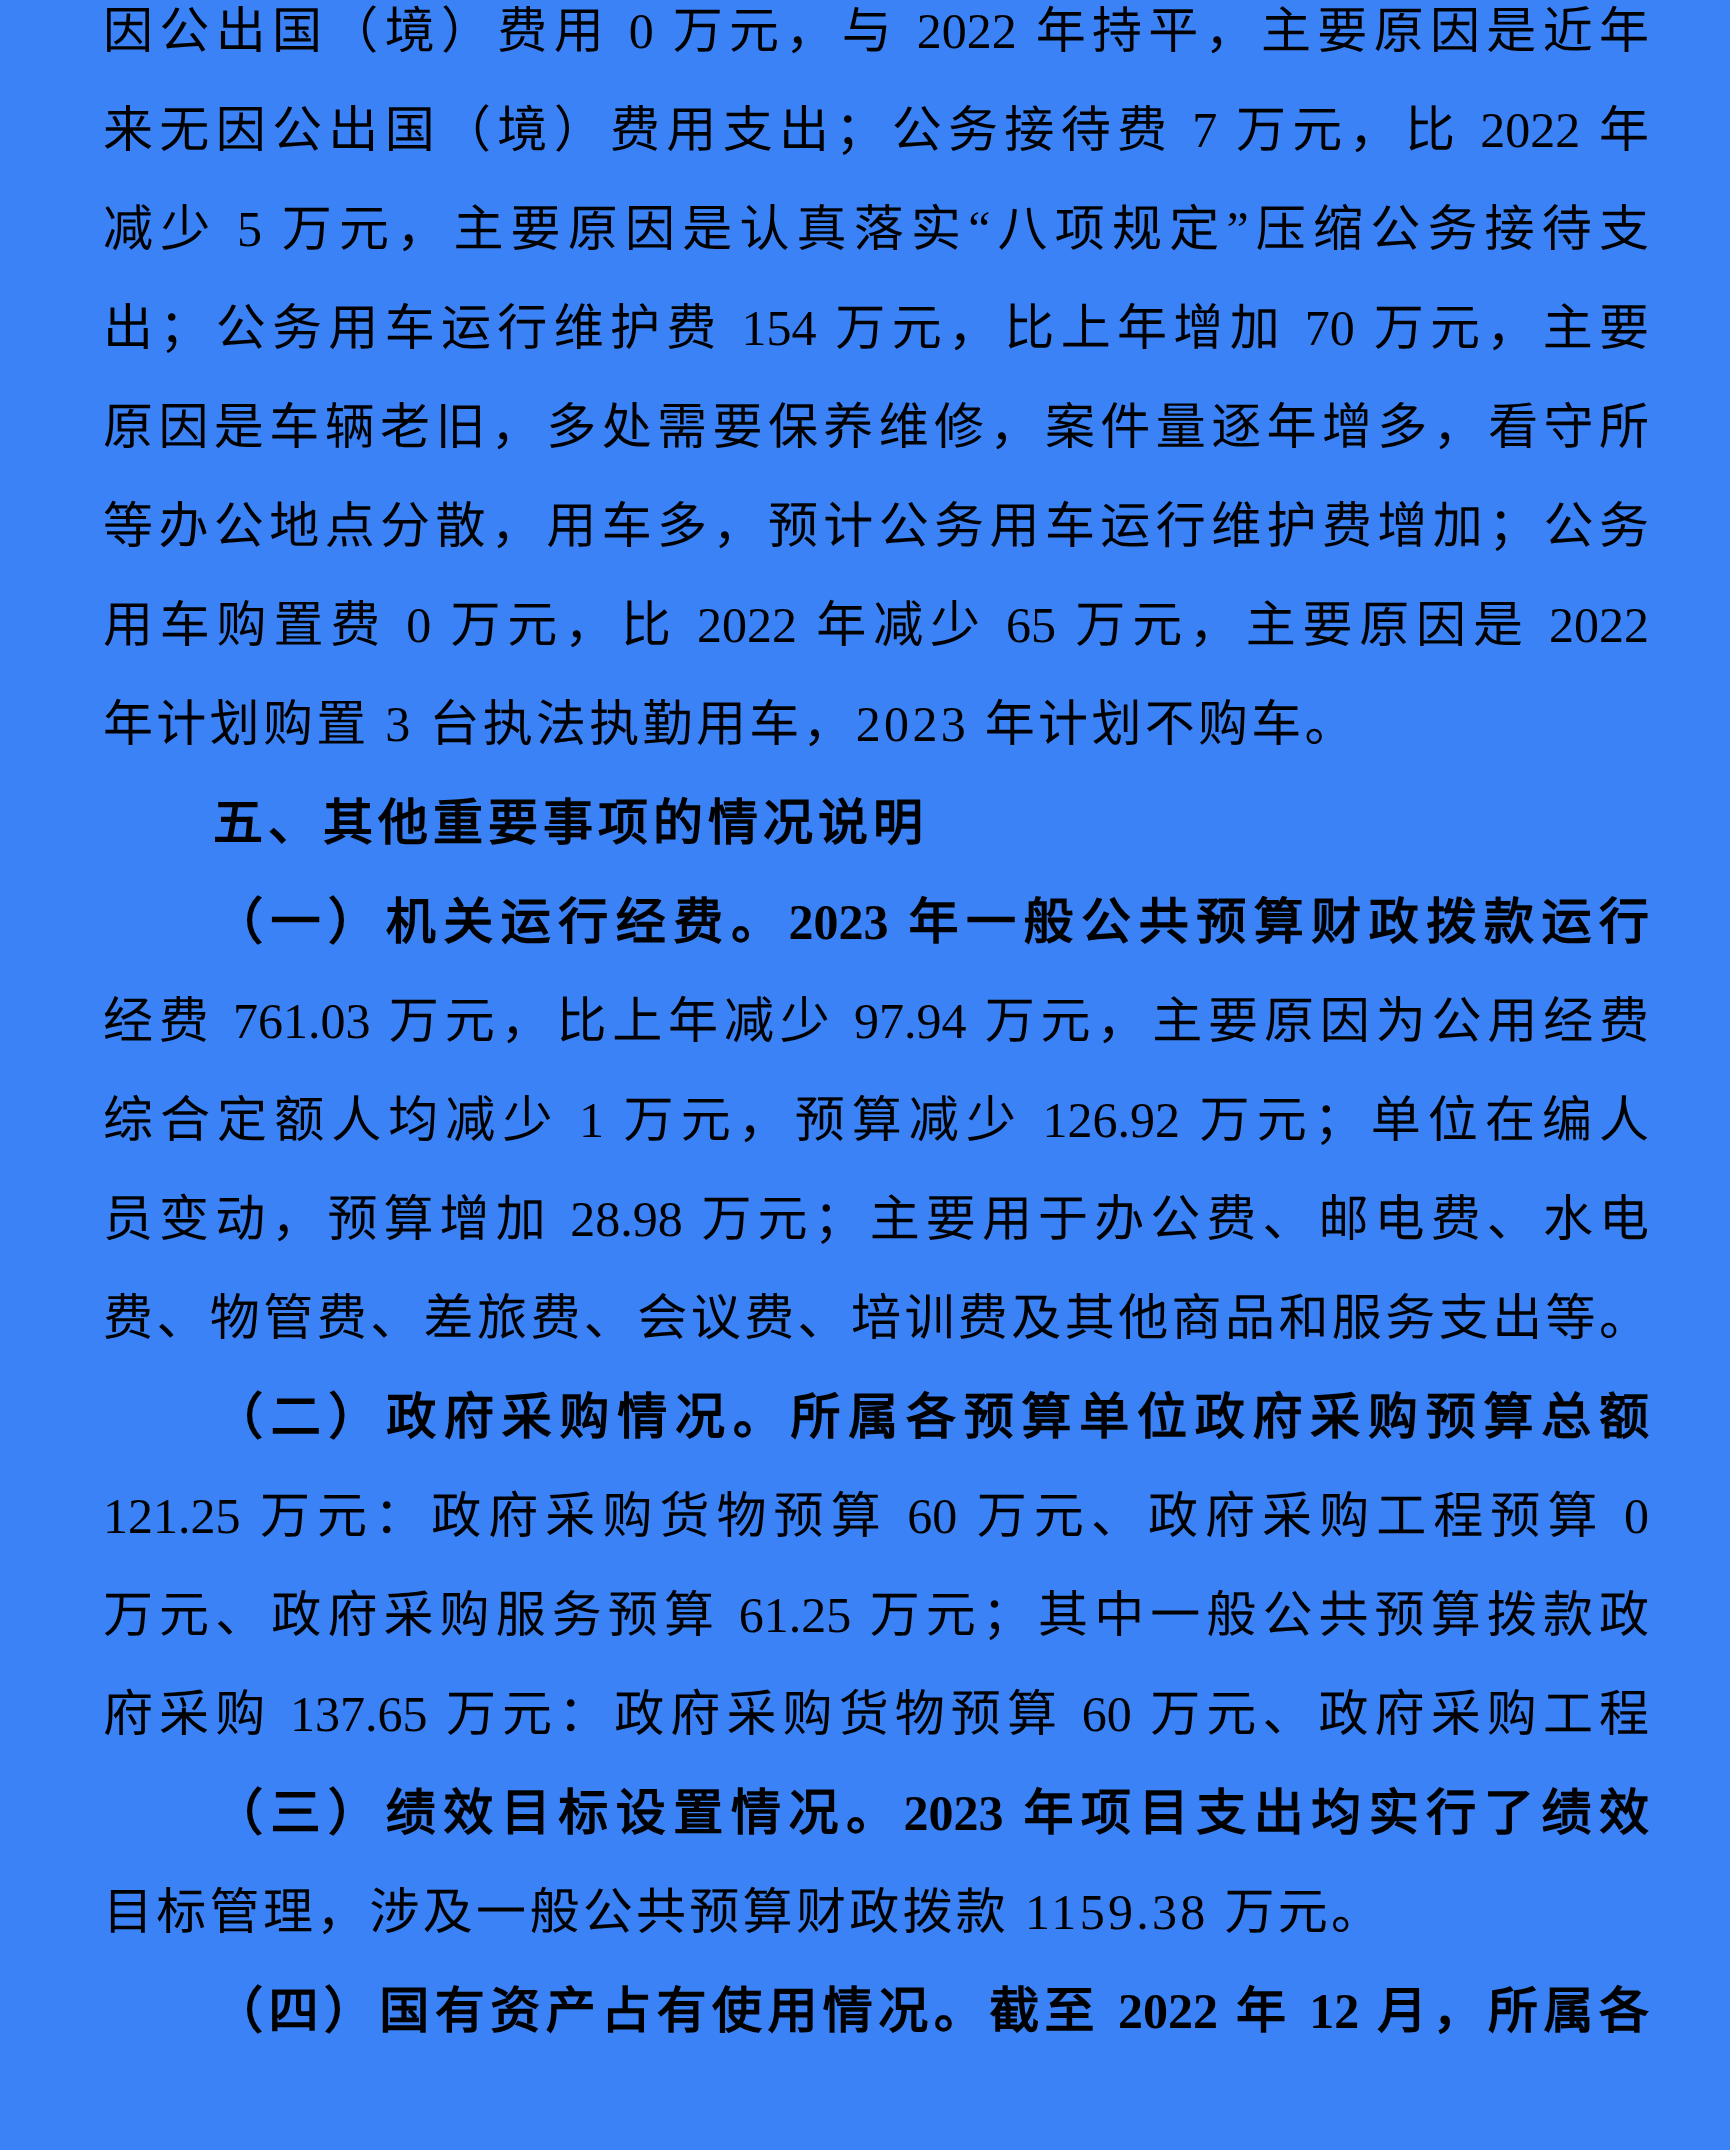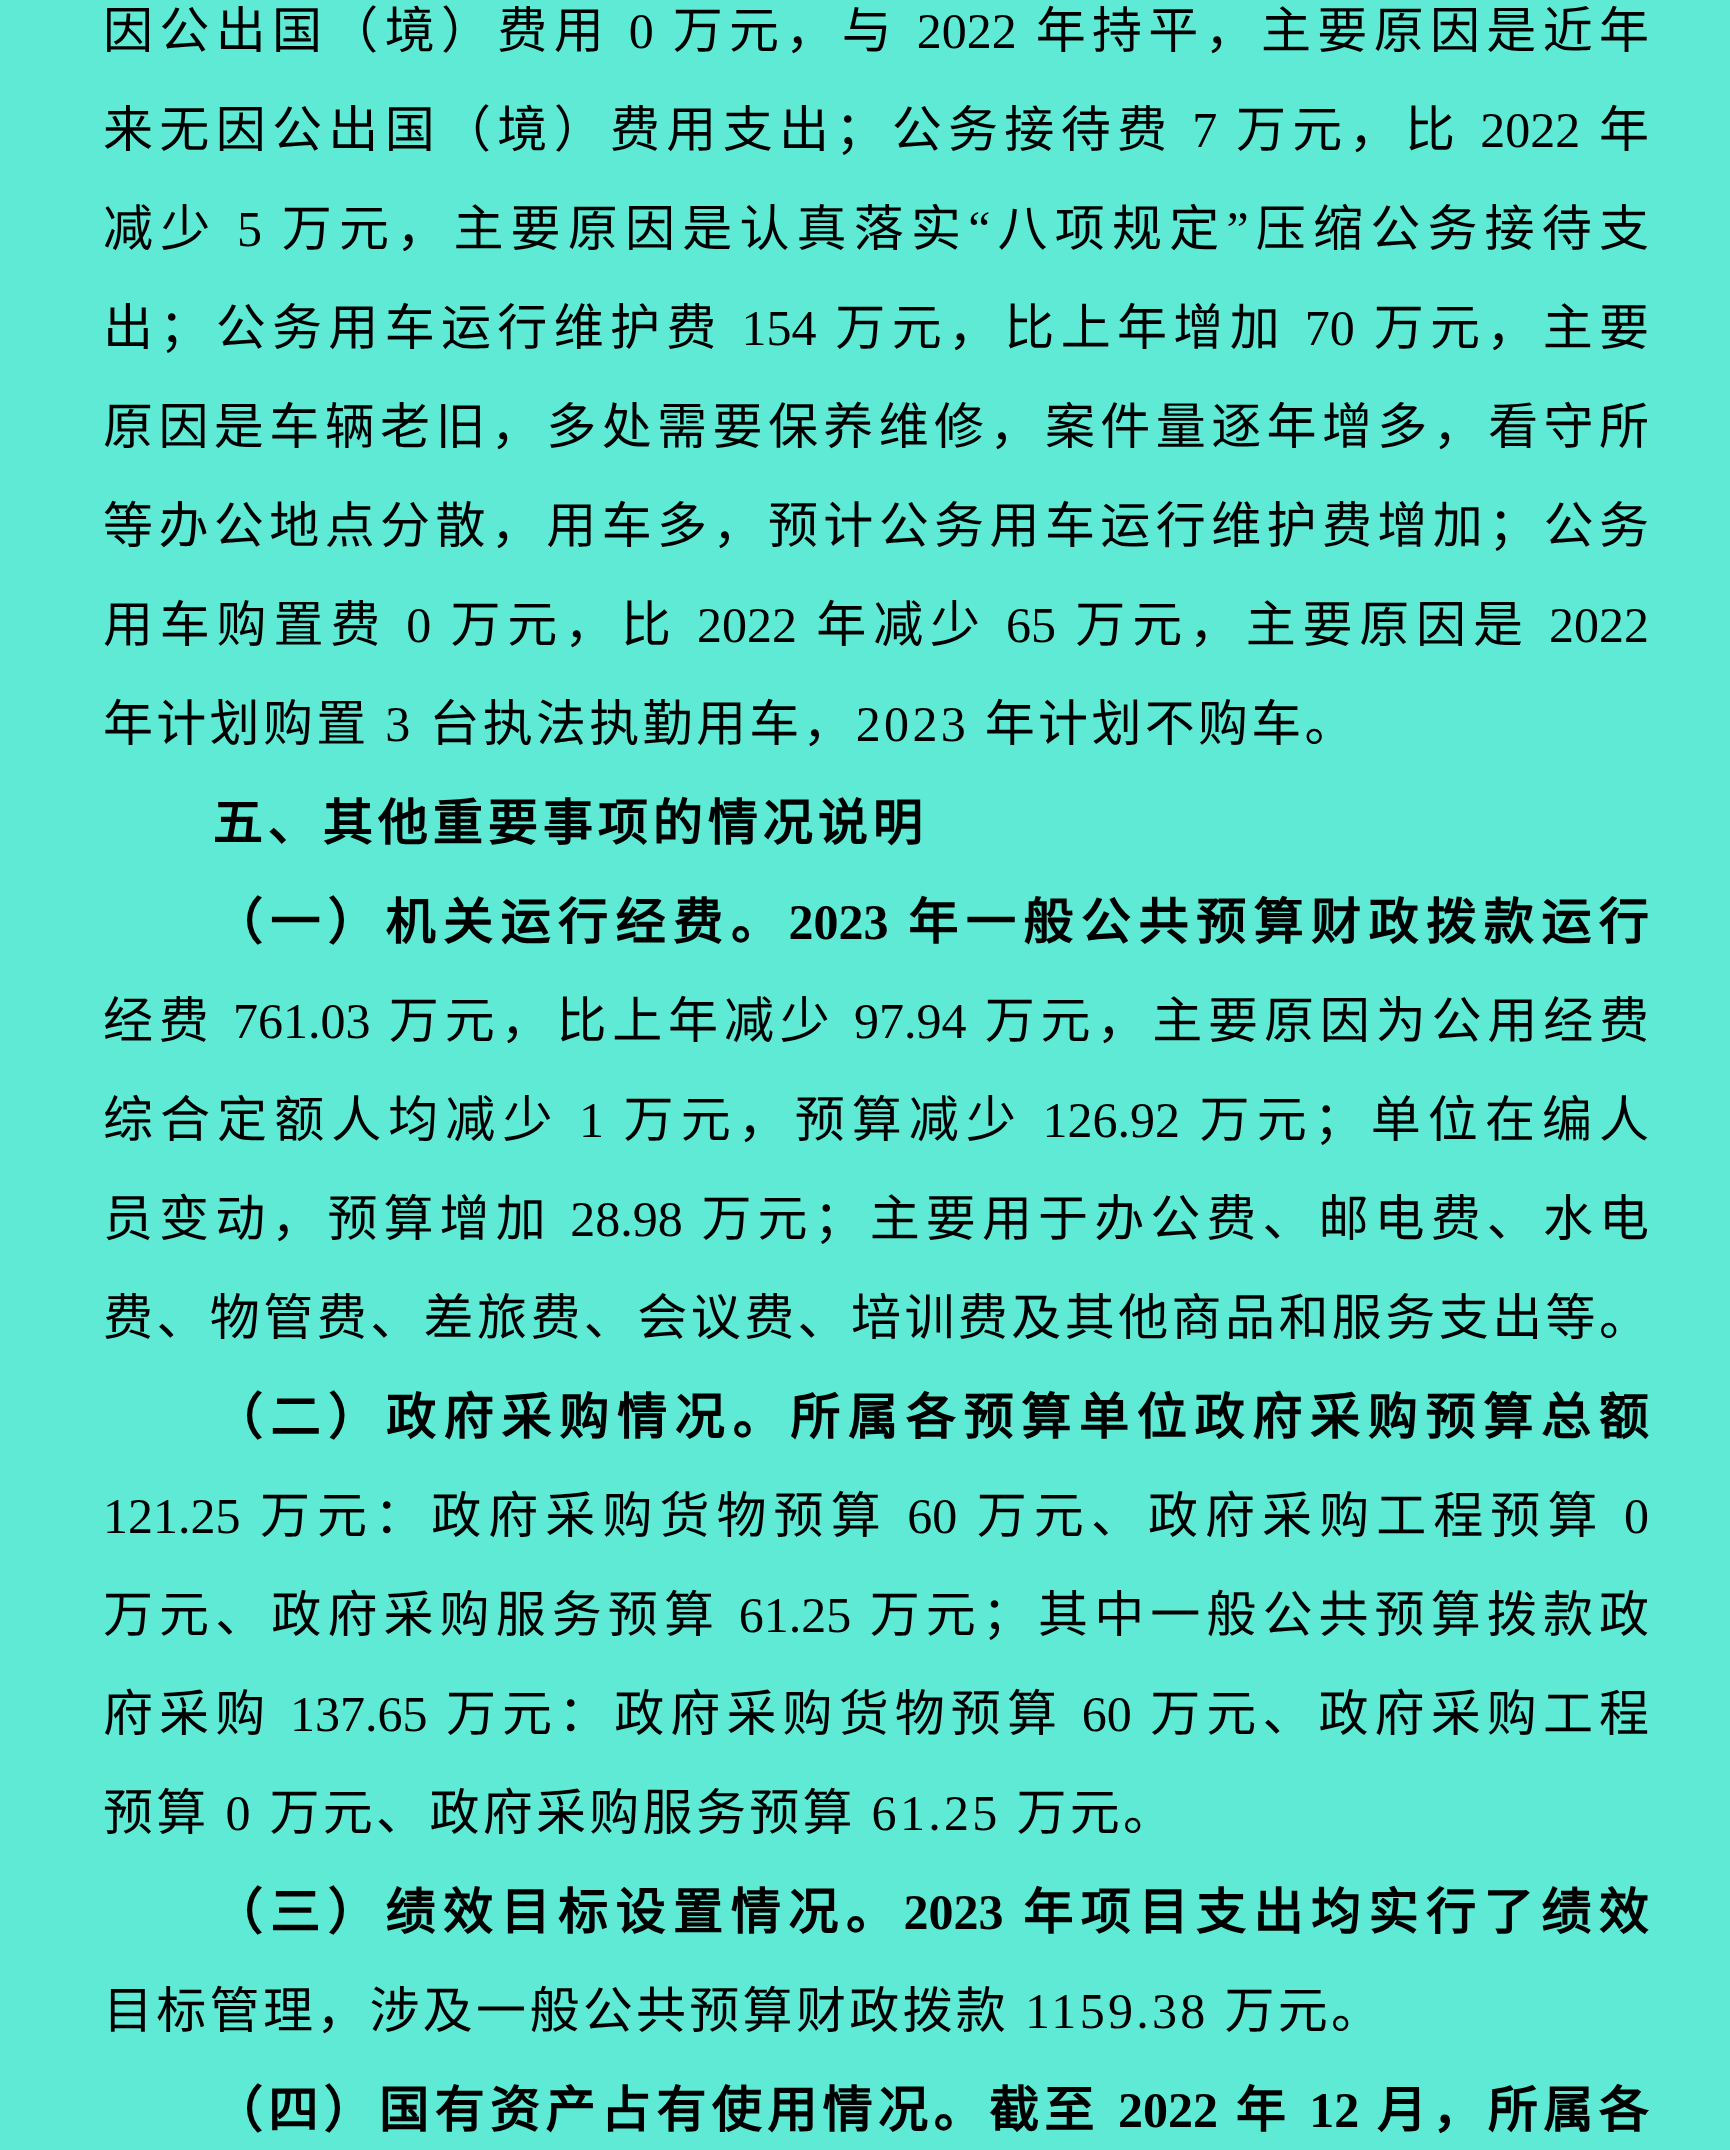--- a/index.html
+++ b/index.html
@@ -4,21 +4,21 @@
 <style>
   html, body {
     margin: 0;
     padding: 0;
     background: #ffffff;
   }
   .page {
     position: relative;
     width: 1730px;
     height: 2151px;
-    background: #5eead4;
+    background: #3b82f6;
     overflow: hidden;
     font-family: "Liberation Serif", "DejaVu Serif", serif;
     color: #000000;
   }
   .content {
     position: absolute;
     left: 103px;
     top: -18px;
     width: 1546px;
   }
@@ -79,21 +79,20 @@
       <div class="line">综合定额人均减少 1 万元，预算减少 126.92 万元；单位在编人</div>
       <div class="line">员变动，预算增加 28.98 万元；主要用于办公费、邮电费、水电</div>
       <div class="line">费、物管费、差旅费、会议费、培训费及其他商品和服务支出等。</div>
     </div>
 
     <div class="paragraph">
       <div class="line indent">（二）政府采购情况。所属各预算单位政府采购预算总额</div>
       <div class="line">121.25 万元：政府采购货物预算 60 万元、政府采购工程预算 0</div>
       <div class="line">万元、政府采购服务预算 61.25 万元；其中一般公共预算拨款政</div>
       <div class="line">府采购 137.65 万元：政府采购货物预算 60 万元、政府采购工程</div>
-      <div class="line short">预算 0 万元、政府采购服务预算 61.25 万元。</div>
     </div>
 
     <div class="paragraph">
       <div class="line indent">（三）绩效目标设置情况。2023 年项目支出均实行了绩效</div>
       <div class="line short">目标管理，涉及一般公共预算财政拨款 1159.38 万元。</div>
     </div>
 
     <div class="paragraph">
       <div class="line indent">（四）国有资产占有使用情况。截至 2022 年 12 月，所属各</div>
     </div>

